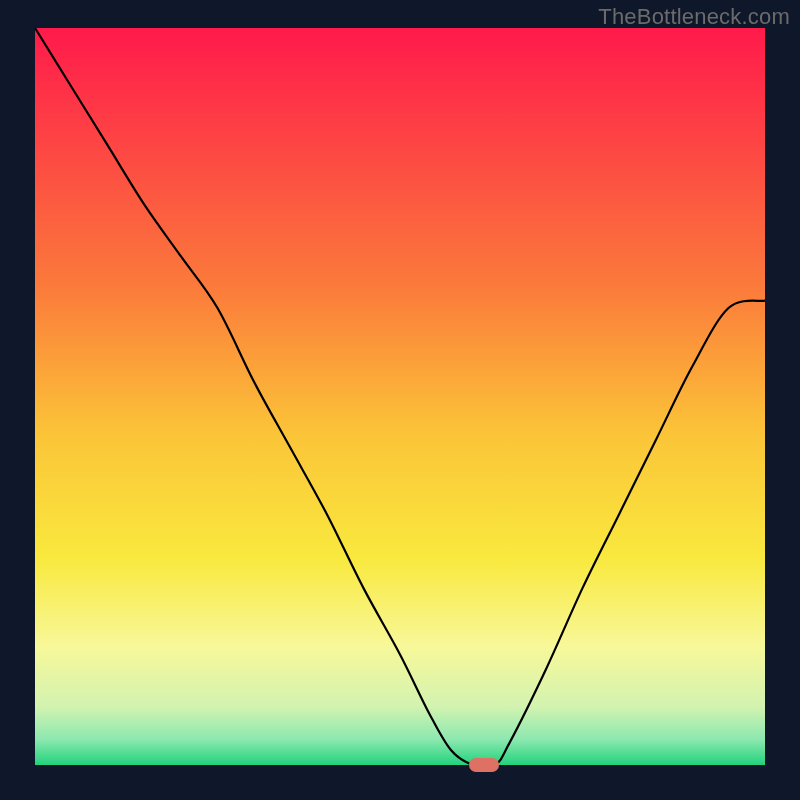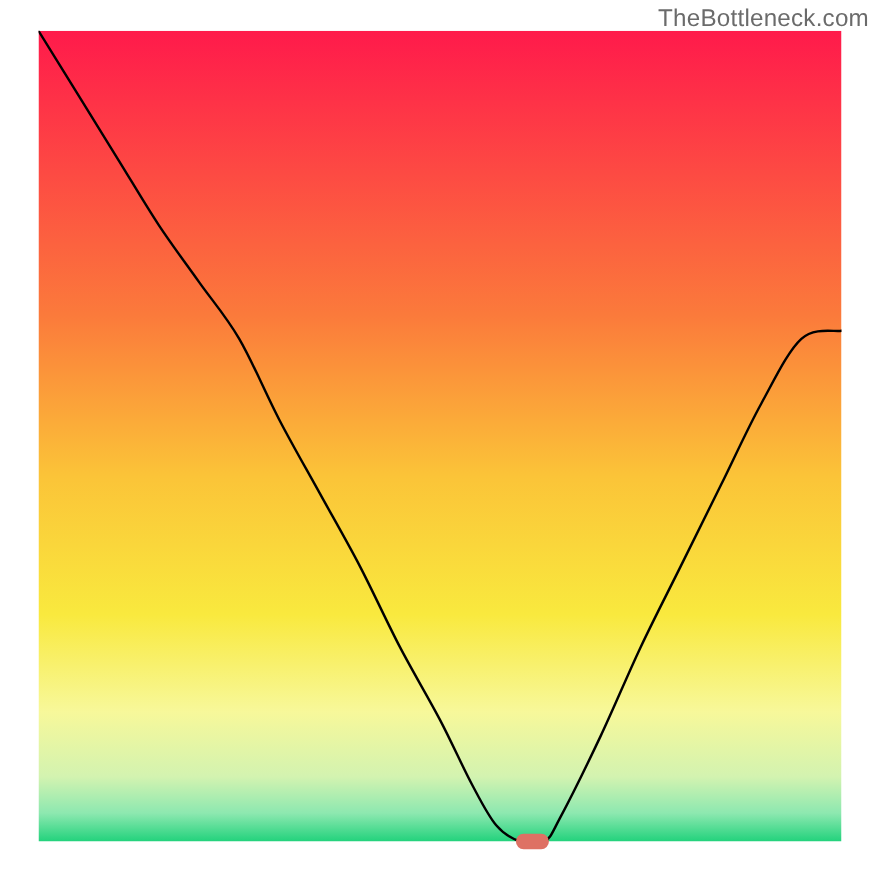--- a/index.html
+++ b/index.html
@@ -7,21 +7,21 @@
     padding: 0;
     width: 800px;
     height: 800px;
     background: #000;
     overflow: hidden;
   }
   .frame {
     position: relative;
     width: 800px;
     height: 800px;
-    background: #ffffff;
+    background: #0f172a;
   }
   .watermark {
     position: absolute;
     top: 4px;
     right: 10px;
     font-family: Arial, Helvetica, sans-serif;
     font-size: 22px;
     color: #6b6b6b;
     letter-spacing: 0.2px;
     z-index: 20;

